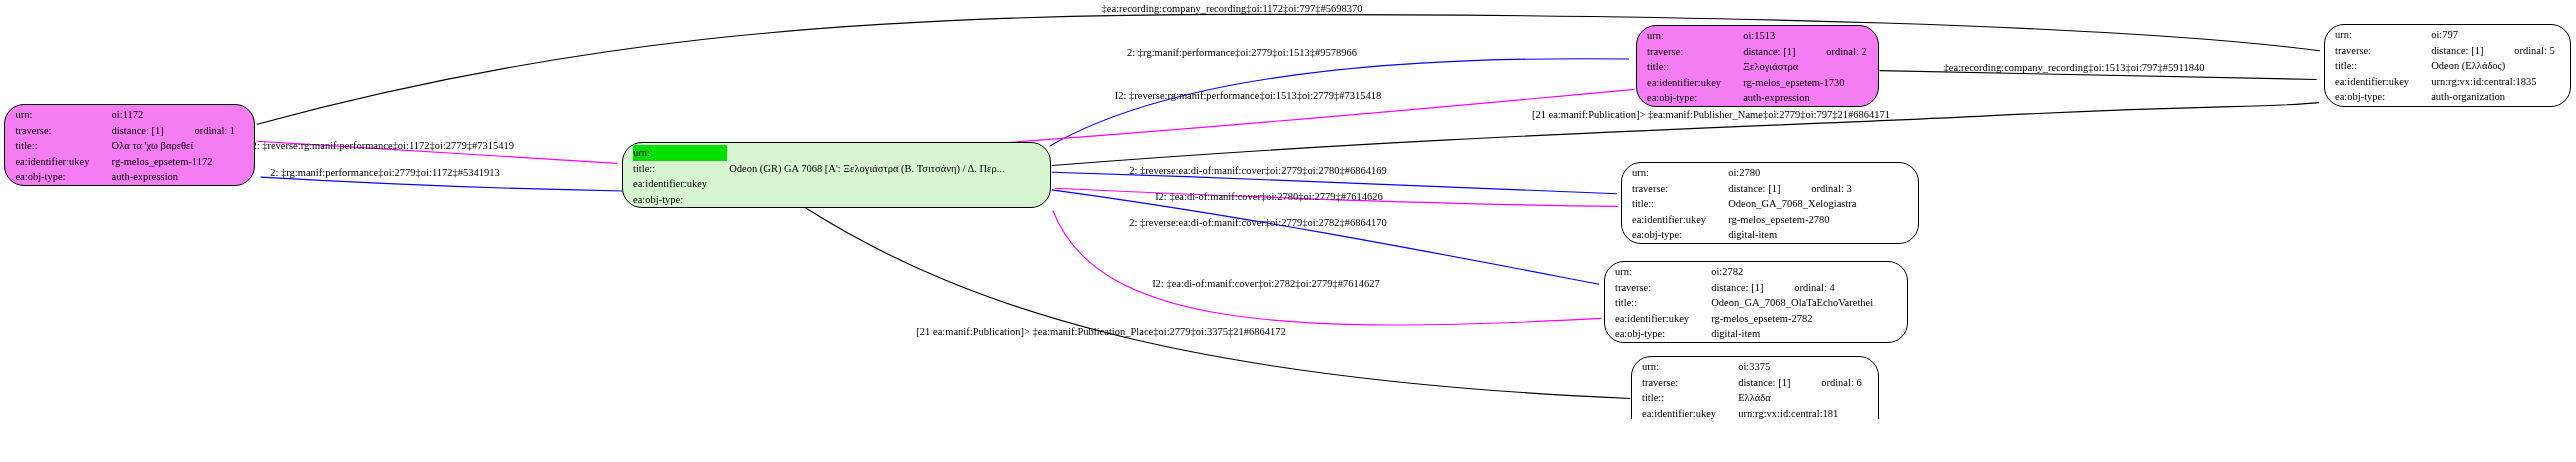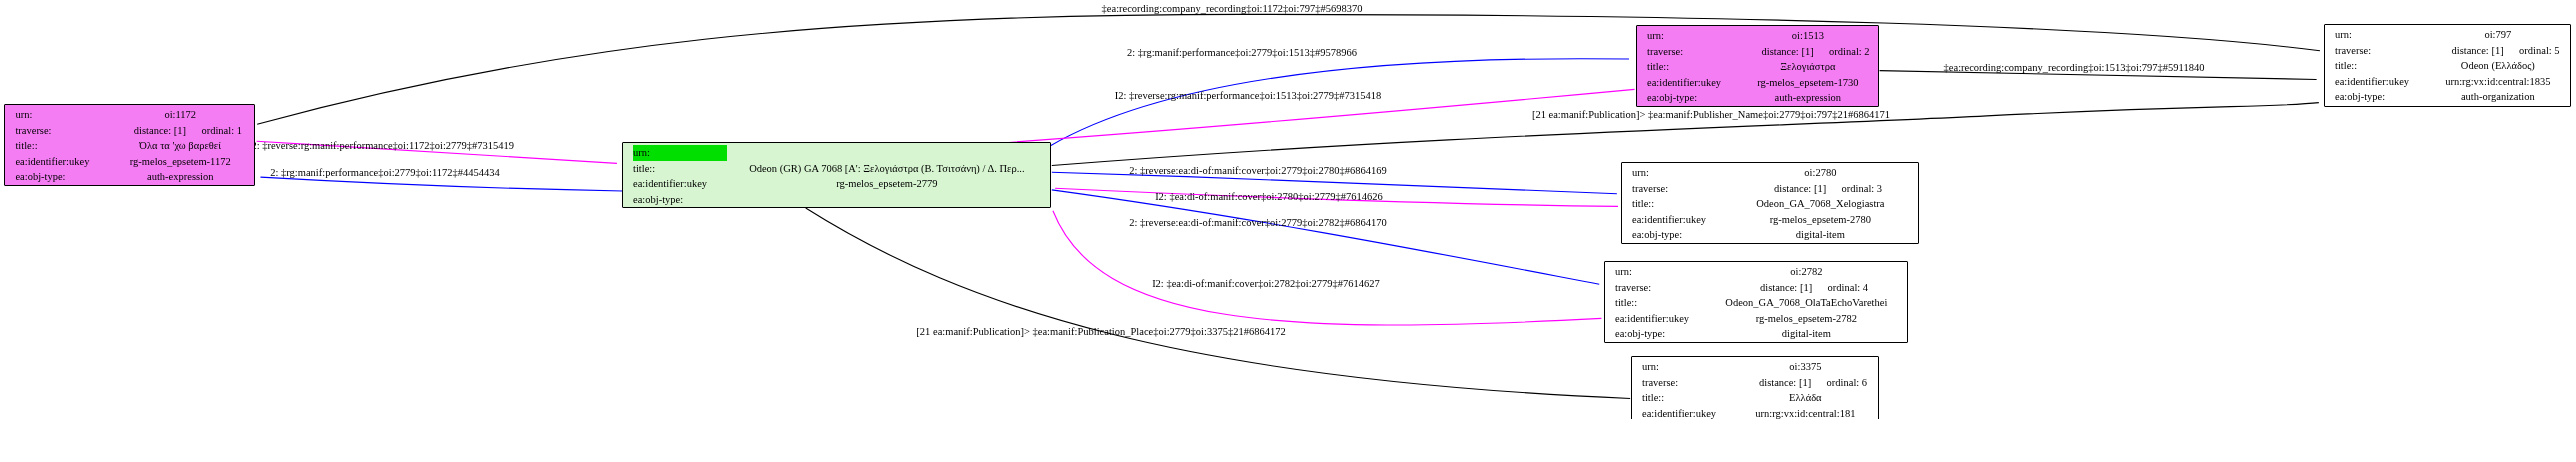--- a/index.html
+++ b/index.html
@@ -4,28 +4,28 @@
 <style>
   html,body{margin:0;padding:0;background:#ffffff;}
   .canvas{position:relative;width:2576px;height:419px;background:#ffffff;overflow:hidden;
           font-family:"Liberation Serif","DejaVu Serif",serif;color:#000;}
   svg.edges{position:absolute;left:0;top:0;width:2576px;height:463px;}
   svg.edges path{fill:none;stroke-width:2px;}
   path.e-black{stroke:#000000;}
   path.e-blue{stroke:#0000ff;}
   path.e-magenta{stroke:#ff00ff;}
 
-  .node{position:absolute;box-sizing:border-box;border:1.1px solid #000;border-radius:1px;
+  .node{position:absolute;box-sizing:border-box;border:1.1px solid #000;border-radius:20px;
         background:#ffffff;padding:2.2px 0;overflow:hidden;}
   .node.violet{background:#f47df4;}
   .node.root{background:#d6f5d0;}
   .nrow{display:flex;gap:2.2px;height:15.5px;line-height:15.5px;font-size:10.5px;
         white-space:nowrap;padding:0 5.5px 0 10px;}
   .k{flex:0 0 94px;overflow:hidden;}
-  .v{flex:1 1 auto;overflow:hidden;text-align:center;}
+  .v{flex:1 1 auto;overflow:hidden;}
   .dist{display:inline-block;width:83px;}
   .node.root .nrow.hl .k,.node.root .nrow.hl .v{background:#00df00;}
 
   .elabel{position:absolute;transform:translate(-50%,-50%);font-size:10.5px;white-space:nowrap;}
   .rootnote{position:absolute;transform:translate(-50%,-50%);font-size:10px;white-space:nowrap;}
 </style>
 </head>
 <body>
 
 <div class="canvas">
@@ -55,21 +55,21 @@
     <path class="e-magenta" d="M2902,577 C2320,608 1990,590 1908,382" marker-end="url(#mk-magenta)"></path>
     <path class="e-black" d="M1460,377 C1750,560 2150,688 2954,722" marker-end="url(#mk-black)"></path>
   </svg>
 
   <div class="elabel" style="left:1232px;top:7.7px;">‡ea:recording:company_recording‡oi:1172‡oi:797‡#5698370</div>
   <div class="elabel" style="left:1242px;top:52px;">2: ‡rg:manif:performance‡oi:2779‡oi:1513‡#9578966</div>
   <div class="elabel" style="left:1248px;top:95px;">I2: ‡reverse:rg:manif:performance‡oi:1513‡oi:2779‡#7315418</div>
   <div class="elabel" style="left:2074px;top:67px;">‡ea:recording:company_recording‡oi:1513‡oi:797‡#5911840</div>
   <div class="elabel" style="left:1711px;top:114px;">[21 ea:manif:Publication]&gt; ‡ea:manif:Publisher_Name‡oi:2779‡oi:797‡21#6864171</div>
   <div class="elabel" style="left:381px;top:145px;">I2: ‡reverse:rg:manif:performance‡oi:1172‡oi:2779‡#7315419</div>
-  <div class="elabel" style="left:385px;top:172px;">2: ‡rg:manif:performance‡oi:2779‡oi:1172‡#4454434</div>
+  <div class="elabel" style="left:385px;top:172px;">2: ‡rg:manif:performance‡oi:2779‡oi:1172‡#5341913</div>
   <div class="elabel" style="left:1258px;top:170px;">2: ‡reverse:ea:di-of:manif:cover‡oi:2779‡oi:2780‡#6864169</div>
   <div class="elabel" style="left:1269px;top:196px;">I2: ‡ea:di-of:manif:cover‡oi:2780‡oi:2779‡#7614626</div>
   <div class="elabel" style="left:1258px;top:222px;">2: ‡reverse:ea:di-of:manif:cover‡oi:2779‡oi:2782‡#6864170</div>
   <div class="elabel" style="left:1266px;top:283px;">I2: ‡ea:di-of:manif:cover‡oi:2782‡oi:2779‡#7614627</div>
   <div class="elabel" style="left:1101px;top:331px;">[21 ea:manif:Publication]&gt; ‡ea:manif:Publication_Place‡oi:2779‡oi:3375‡21#6864172</div>
 
   <div class="node violet" style="left:4.4px;top:104px;width:251px;height:82px;">
     <div class="nrow">
         <span class="k">urn:</span>
         <span class="v">oi:1172</span>
@@ -95,21 +95,20 @@
   <div class="node root" style="left:622px;top:142px;width:429px;height:66px;">
     <div class="nrow hl">
         <span class="k">urn:</span>
       </div>
     <div class="nrow">
         <span class="k">title::</span>
         <span class="v">Odeon (GR) GA 7068 [Α': Ξελογιάστρα (Β. Τσιτσάνη) / Δ. Περ...</span>
       </div>
     <div class="nrow">
         <span class="k">ea:identifier:ukey</span>
-        <span class="v">rg-melos_epsetem-2779</span>
       </div>
     <div class="nrow">
         <span class="k">ea:obj-type:</span>
       </div>
   </div>
 
   <div class="node violet" style="left:1636px;top:25px;width:243px;height:82px;">
     <div class="nrow">
         <span class="k">urn:</span>
         <span class="v">oi:1513</span>

